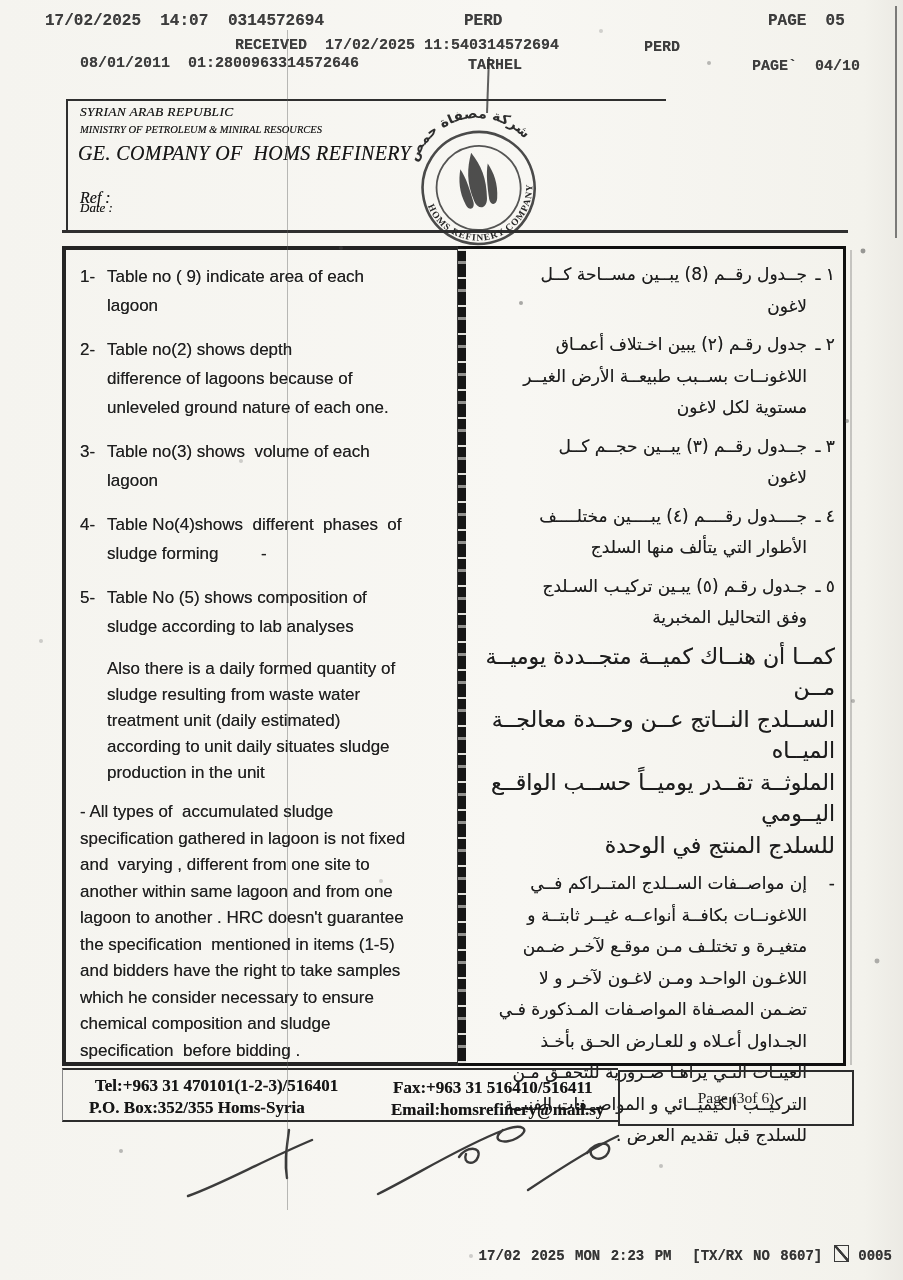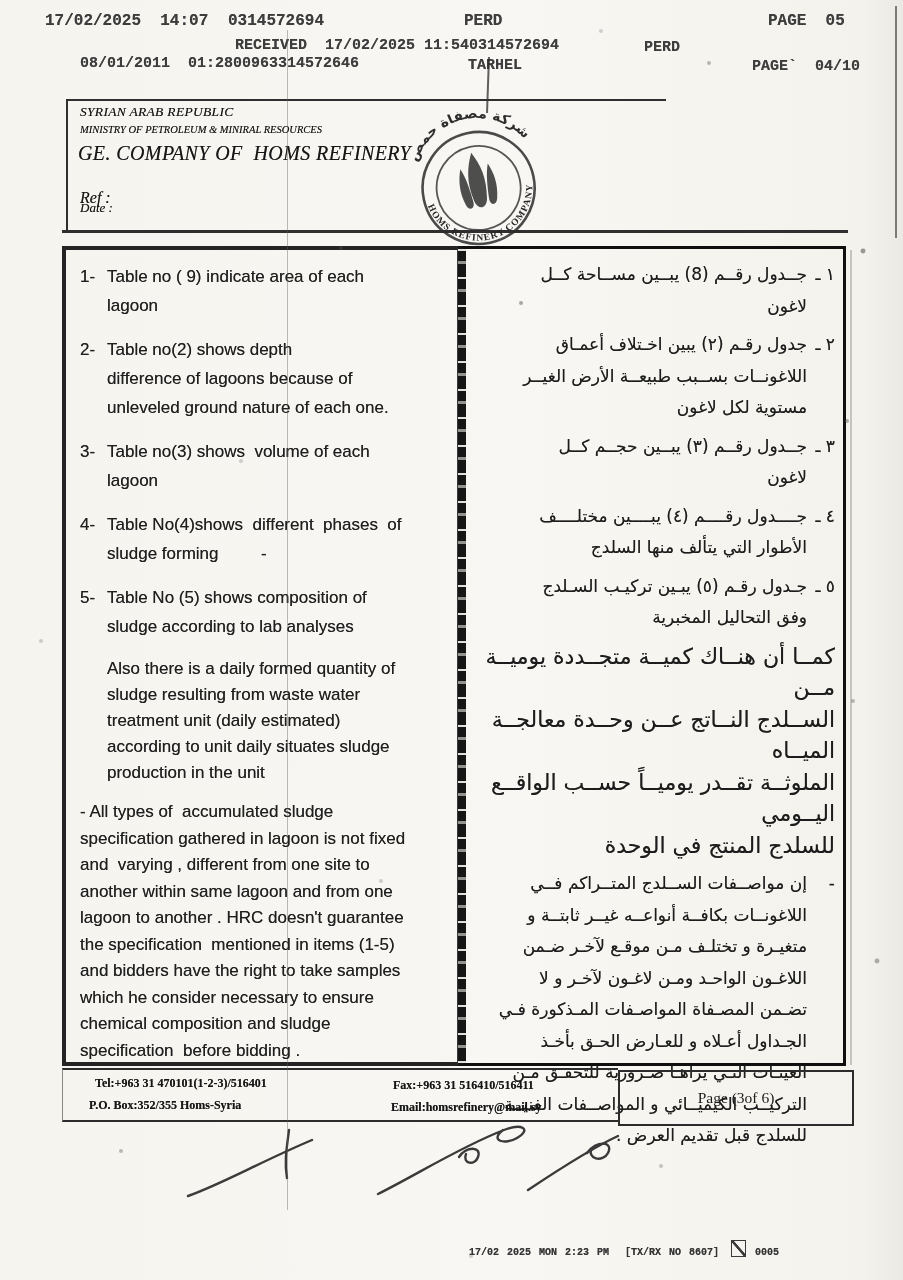--- a/index.html
+++ b/index.html
@@ -38,21 +38,21 @@
   .epara.indent{margin-left:27px; margin-bottom:13px;}
   .arow{display:flex; direction:rtl; margin-bottom:7px; font-size:17px; line-height:31.5px;}
   .anum{width:28px; flex:none; white-space:pre;}
   .atext{flex:1; white-space:pre-wrap; text-align:right;}
   .apara{direction:rtl; font-size:22px; line-height:31.5px; white-space:pre-wrap;
          text-align:right; margin-bottom:7px;}
   
   .footbox{position:absolute; left:62px; top:1068px; width:556px; height:54px;
            border-top:2.5px solid #2c2c2c; border-bottom:2.5px solid #2c2c2c; border-left:1px solid #888;
            box-sizing:border-box; font-family:"Liberation Serif",serif; font-weight:bold;
-           font-size:12px; color:#161616; text-shadow:0 0 .5px rgba(20,20,20,.6);}
+           font-size:17px; color:#161616; text-shadow:0 0 .5px rgba(20,20,20,.6);}
   .pagebox{position:absolute; left:618px; top:1070px; width:236px; height:56px;
            border:2px solid #2c2c2c; box-sizing:border-box; display:flex; align-items:center;
            justify-content:center; font-family:"Liberation Serif",serif; font-size:15.5px; color:#1b1b1b;}
   .txicon{display:inline-block; width:13px; height:15px; border:1.5px solid #3a3a3a;
           background:linear-gradient(to top right, transparent 43%, #3a3a3a 46%, #3a3a3a 56%, transparent 59%);
           vertical-align:-2px; margin:0 9px 0 12px;}
   .speck{position:absolute; left:0; top:0; width:2px; height:2px; background:transparent; border-radius:50%;
     box-shadow:520px 302px 0 1px rgba(70,70,70,.45), 340px 247px 0 1px rgba(80,80,80,.4),
       708px 62px 0 1px rgba(90,90,90,.4), 862px 250px 0 1.5px rgba(60,60,60,.5),
       846px 420px 0 1px rgba(80,80,80,.45), 852px 700px 0 1px rgba(90,90,90,.4),
@@ -220,21 +220,21 @@
     <g fill="none" stroke="#2b2b2b" stroke-width="2.4" stroke-linecap="round" opacity=".92">
       <path d="M28 96 C62 84 100 62 152 40"></path>
       <path d="M129 30 C127 46 124 62 127 78"></path>
       <path d="M218 94 C258 74 302 46 344 30 C362 23 372 29 357 38 C345 45 329 41 343 30"></path>
       <path d="M299 57 C306 46 322 46 318 57 C315 66 302 64 306 54"></path>
       <path d="M368 90 C398 70 432 48 458 36"></path>
       <path d="M427 53 C436 40 454 41 448 53 C443 63 426 59 432 48"></path>
     </g>
   </svg>
 
-  <div class="abs" style="left:437px; top:1229px; font-family:'Liberation Mono',monospace; font-weight:bold; font-size:10px; color:#343434; white-space:pre; word-spacing:2px; text-shadow:0 0 .5px rgba(60,60,60,.7);">
+  <div class="abs" style="left:437px; top:1229px; font-family:'Liberation Mono',monospace; font-weight:bold; font-size:14px; color:#343434; white-space:pre; word-spacing:2px; text-shadow:0 0 .5px rgba(60,60,60,.7);">
     <span>17/02 2025 MON 2:23 PM  [TX/RX NO 8607]</span><span class="txicon"></span><span>0005</span>
   </div>
 
   <div class="abs" style="left:287px; top:30px; width:1px; height:1180px; background:rgba(95,95,95,.42);"></div>
   <div class="abs" style="left:895px; top:6px; width:2px; height:232px; background:#4a4a4a; opacity:.7;"></div>
   <div class="abs" style="left:850px; top:250px; width:1.5px; height:815px; background:rgba(60,60,60,.25);"></div>
   <div class="speck"></div>
 
 </div>
 

